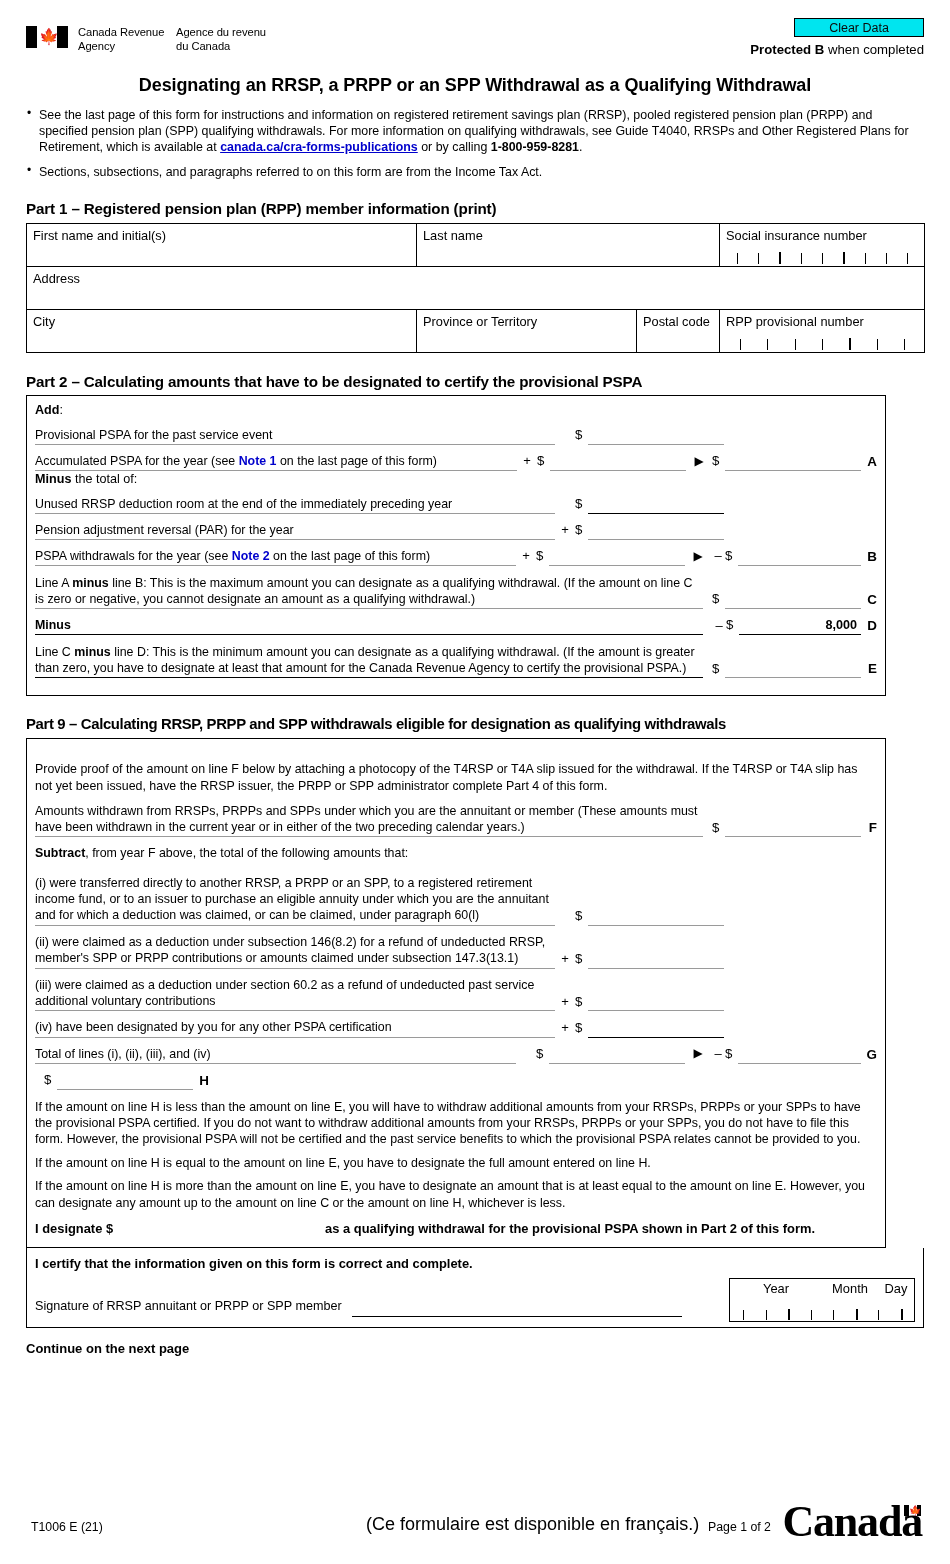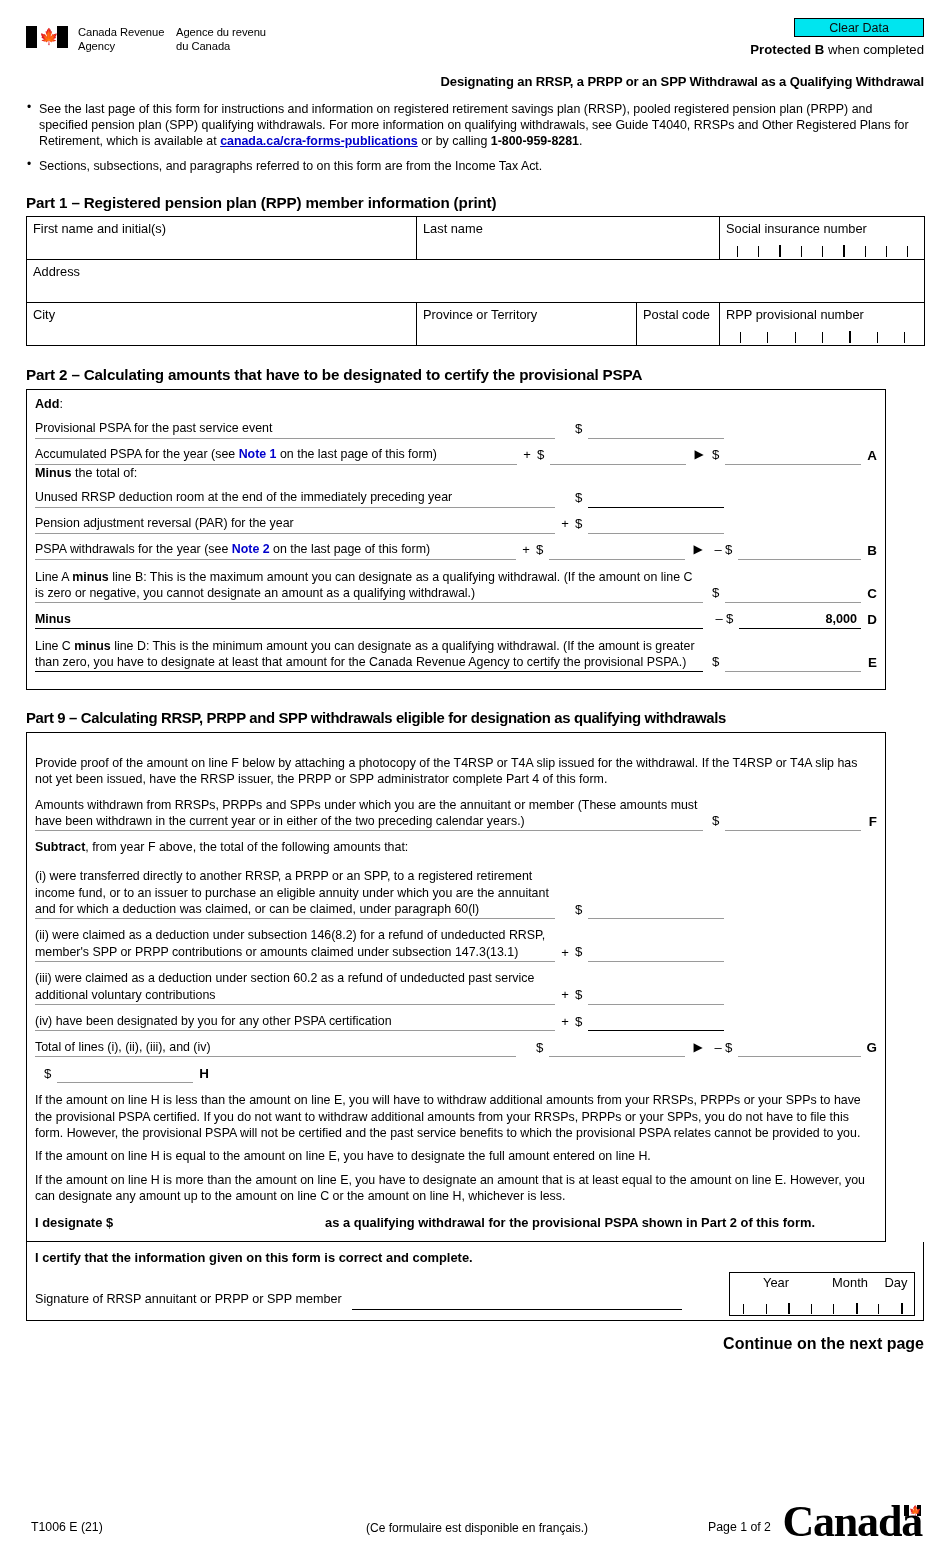--- a/index.html
+++ b/index.html
@@ -51,23 +51,23 @@
     line-height:18px;
     color:#0a0a0a;
     box-sizing:border-box;
     cursor:pointer;
   }
   .protb{position:absolute;right:0;top:28px;font-size:13.2px;white-space:nowrap;}
   .protb b{font-weight:bold;}
 
   
   h1.form-title{
-    font-size:13px;
+    font-size:18px;
     font-weight:bold;
-    text-align:right;
+    text-align:center;
     margin:8px 0 10px 0;
     letter-spacing:-0.1px;
   }
 
   
   ul.bullets{list-style:none;margin:0 0 0 0;padding:0;}
   ul.bullets li{
     position:relative;
     padding-left:13px;
     margin-bottom:9px;
@@ -164,26 +164,26 @@
   .sigrow{display:flex;align-items:flex-end;margin-top:26px;}
   .siglabel{font-size:12.6px;padding-bottom:2px;}
   .sigline{border-bottom:1.8px solid #000;height:17px;}
   .datebox{position:absolute;right:8px;top:30px;width:186px;border:1.2px solid #000;height:44px;box-sizing:border-box;}
   .datehdr{display:flex;font-size:12.9px;padding-top:2px;}
   .dateticks{position:absolute;left:2px;right:2px;bottom:1px;height:11px;display:flex;}
   .dateticks span{flex:1;position:relative;}
   .dateticks span:after{content:"";position:absolute;left:50%;bottom:0;width:1px;height:10px;background:#000;}
   .dateticks span.strong:after{width:2px;height:11px;}
 
-  .continue{text-align:right;font-weight:bold;font-size:16px;margin-top:13px;}
+  .continue{text-align:left;font-weight:bold;font-size:13px;margin-top:13px;}
 
   
   .footer{position:absolute;left:26px;right:26px;bottom:22px;height:46px;}
   .f-left{position:absolute;left:5px;bottom:6px;font-size:12.3px;}
-  .f-mid{position:absolute;left:340px;bottom:6px;font-size:12px;}
+  .f-mid{position:absolute;left:340px;bottom:6px;font-size:18px;}
   .f-page{position:absolute;left:682px;bottom:6px;font-size:12.3px;}
   .canada-word{
     position:absolute;right:2px;bottom:-2px;
     font-family:"Liberation Serif", serif;
     font-size:44px;
     font-weight:bold;
     letter-spacing:-1.2px;
     line-height:1;
   }
   .canada-word .mini{

